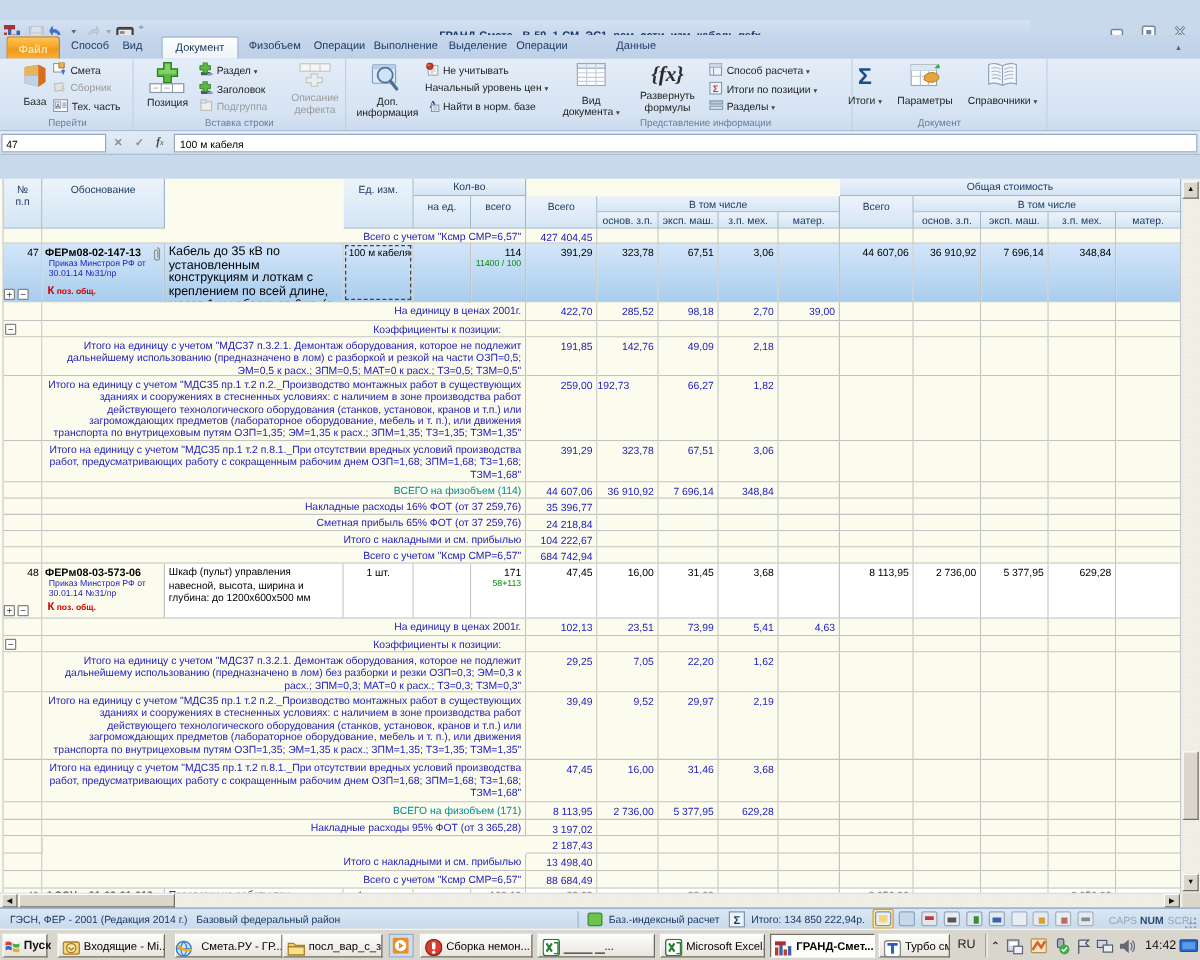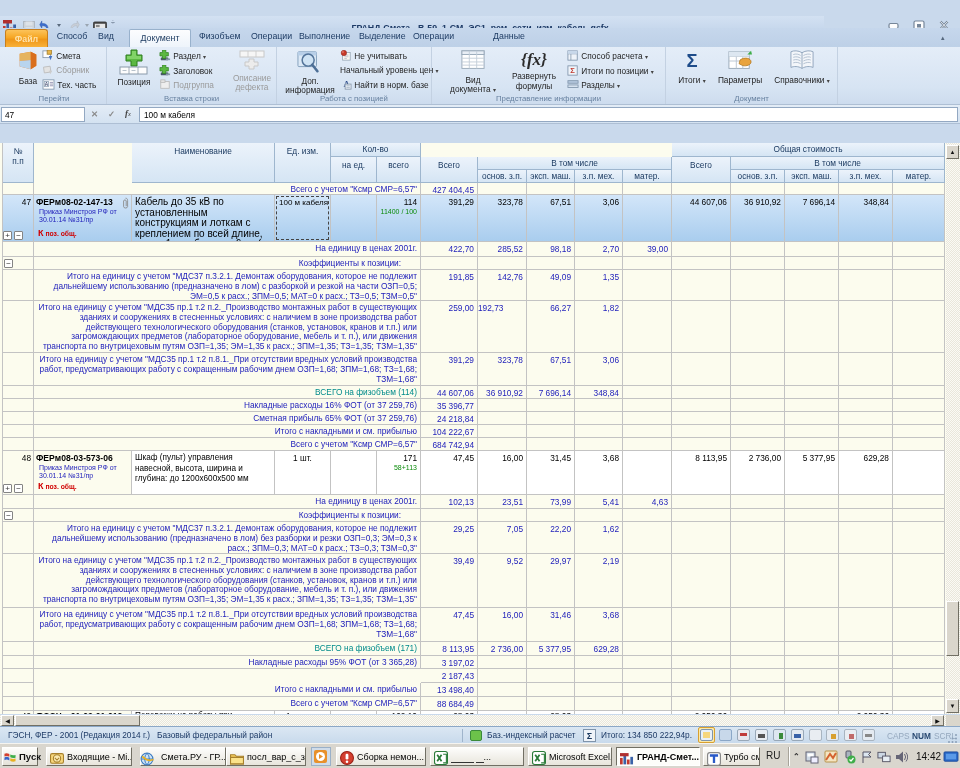--- a/index.html
+++ b/index.html
@@ -75,24 +75,21 @@
   <div class="a" style="left:941px;top:6px;font-size:7px;color:#56687e">▴</div>
 </div>
 
 <div class="a" style="left:0;top:47px;width:960px;height:58px;background:linear-gradient(#e4edf8,#d7e4f3 70%,#cddcee);border-bottom:1px solid #aebfd4">
 <div class="rgroup" style="left:2px;width:105px">
         <div class="rglab">Перейти</div>
       </div>
       <div class="rgroup" style="left:107px;width:170px">
         <div class="rglab">Вставка строки</div>
       </div>
-      <div class="rgroup" style="left:277px;width:155px">
-        <div class="rglab">Работа с позицией</div>
-      </div>
-      <div class="rgroup" style="left:432px;width:234px">
+      <div class="rgroup" style="left:448px;width:234px">
         <div class="rglab">Представление информации</div>
       </div>
       <div class="rgroup" style="left:666px;width:172px">
         <div class="rglab">Документ</div>
       </div>
   <div class="bigbtn" style="left:10px;width:36px">
     <svg width="24" height="25" viewBox="0 0 26 27" style="margin-top:0px">
       <path d="M4 5 L16 3 L22 6 L22 18 L16 22 L4 19 Z" fill="#e8832c"></path>
       <path d="M4 5 L16 3 L16 12 L4 13 Z" fill="#e5b45f"></path>
       <path d="M4 13 L16 12 L16 22 L4 19 Z" fill="#b8d4ee"></path>
@@ -228,21 +225,21 @@
   <div class="a" style="left:91px;top:4px;font-size:8.5px;color:#8a8a8a;font-weight:bold">✕</div>
   <div class="a" style="left:108px;top:4px;font-size:8.5px;color:#8a8a8a;font-weight:bold">✓</div>
   <div class="a" style="left:125px;top:3px;font-size:9px;color:#444;font-style:italic;font-family:'Liberation Serif',serif"><b>f</b><span style="font-size:6.5px">x</span></div>
   <div class="a" style="left:139px;top:2px;width:819px;height:15px;background:#fff;border:1px solid #93a8c2;font-size:8.3px;padding:2px 0 0 4px">100 м кабеля</div>
 </div>
 
 
 <div class="a" style="left:0;top:143px;width:946px;height:571px;background:#fcfcee;overflow:hidden">
   <div class="a" style="left:0;top:-143px;width:946px;height:880px">
 <div class="hc" style="left:3px;top:143px;width:31px;height:40px;align-items:flex-start;padding-top:4px;">№<br>п.п</div>
-        <div class="hc" style="left:132px;top:143px;width:143px;height:40px;align-items:flex-start;padding-top:4px;">Наименование</div>
+        <div class="hc" style="left:34px;top:143px;width:98px;height:40px;align-items:flex-start;padding-top:4px;">Обоснование</div>
         <div class="hc" style="left:275px;top:143px;width:56px;height:40px;align-items:flex-start;padding-top:4px;">Ед. изм.</div>
         <div class="hc" style="left:331px;top:143px;width:90px;height:14px;">Кол-во</div>
         <div class="hc" style="left:331px;top:157px;width:46px;height:26px;align-items:flex-start;padding-top:4px;">на ед.</div>
         <div class="hc" style="left:377px;top:157px;width:44px;height:26px;align-items:flex-start;padding-top:4px;">всего</div>
         <div class="hc" style="left:421px;top:157px;width:57px;height:26px;align-items:flex-start;padding-top:4px;">Всего</div>
         <div class="hc" style="left:478px;top:157px;width:194px;height:13px;">В том числе</div>
         <div class="hc" style="left:478px;top:170px;width:49px;height:13px;">основ. з.п.</div>
         <div class="hc" style="left:527px;top:170px;width:48px;height:13px;">эксп. маш.</div>
         <div class="hc" style="left:575px;top:170px;width:48px;height:13px;">з.п. мех.</div>
         <div class="hc" style="left:623px;top:170px;width:49px;height:13px;">матер.</div>
@@ -347,21 +344,21 @@
         <div class="c" style="left:785px;top:257px;width:54px;height:13px;text-align:right;padding:2px 3px 0 0;white-space:nowrap;"></div>
         <div class="c" style="left:839px;top:257px;width:54px;height:13px;text-align:right;padding:2px 3px 0 0;white-space:nowrap;"></div>
         <div class="c" style="left:893px;top:257px;width:52px;height:13px;text-align:right;padding:2px 3px 0 0;white-space:nowrap;"></div>
         <div class="c" style="left:3px;top:270px;width:31px;height:31px;"></div>
         <div class="c" style="left:34px;top:270px;width:387px;height:31px;">
           <div class="mlab" style="color:#2222bb;padding-right:3px">Итого на единицу с учетом "МДС37 п.3.2.1. Демонтаж оборудования, которое не подлежит дальнейшему использованию (предназначено в лом) с разборкой и резкой на части ОЗП=0,5; ЭМ=0,5 к расх.; ЗПМ=0,5; МАТ=0 к расх.; ТЗ=0,5; ТЗМ=0,5"</div>
         </div>
         <div class="c" style="left:421px;top:270px;width:57px;height:31px;text-align:right;padding:2px 3px 0 0;white-space:nowrap;"><span style="color:#2222bb">191,85</span></div>
         <div class="c" style="left:478px;top:270px;width:49px;height:31px;text-align:right;padding:2px 3px 0 0;white-space:nowrap;"><span style="color:#2222bb">142,76</span></div>
         <div class="c" style="left:527px;top:270px;width:48px;height:31px;text-align:right;padding:2px 3px 0 0;white-space:nowrap;"><span style="color:#2222bb">49,09</span></div>
-        <div class="c" style="left:575px;top:270px;width:48px;height:31px;text-align:right;padding:2px 3px 0 0;white-space:nowrap;"><span style="color:#2222bb">1,35</span></div>
+        <div class="c" style="left:575px;top:270px;width:48px;height:31px;text-align:right;padding:2px 3px 0 0;white-space:nowrap;"><span style="color:#2222bb">2,18</span></div>
         <div class="c" style="left:623px;top:270px;width:49px;height:31px;text-align:right;padding:2px 3px 0 0;white-space:nowrap;"></div>
         <div class="c" style="left:672px;top:270px;width:59px;height:31px;text-align:right;padding:2px 3px 0 0;white-space:nowrap;"></div>
         <div class="c" style="left:731px;top:270px;width:54px;height:31px;text-align:right;padding:2px 3px 0 0;white-space:nowrap;"></div>
         <div class="c" style="left:785px;top:270px;width:54px;height:31px;text-align:right;padding:2px 3px 0 0;white-space:nowrap;"></div>
         <div class="c" style="left:839px;top:270px;width:54px;height:31px;text-align:right;padding:2px 3px 0 0;white-space:nowrap;"></div>
         <div class="c" style="left:893px;top:270px;width:52px;height:31px;text-align:right;padding:2px 3px 0 0;white-space:nowrap;"></div>
         <div class="c" style="left:3px;top:301px;width:31px;height:52px;"></div>
         <div class="c" style="left:34px;top:301px;width:387px;height:52px;">
           <div class="mlab" style="color:#2222bb;padding-right:3px">Итого на единицу с учетом "МДС35 пр.1 т.2 п.2._Производство монтажных работ в существующих зданиях и сооружениях в стесненных условиях: с наличием в зоне производства работ действующего технологического оборудования (станков, установок, кранов и т.п.) или загромождающих предметов (лабораторное оборудование, мебель и т. п.), или движения транспорта по внутрицеховым путям ОЗП=1,35; ЭМ=1,35 к расх.; ЗПМ=1,35; ТЗ=1,35; ТЗМ=1,35"</div>
         </div>

